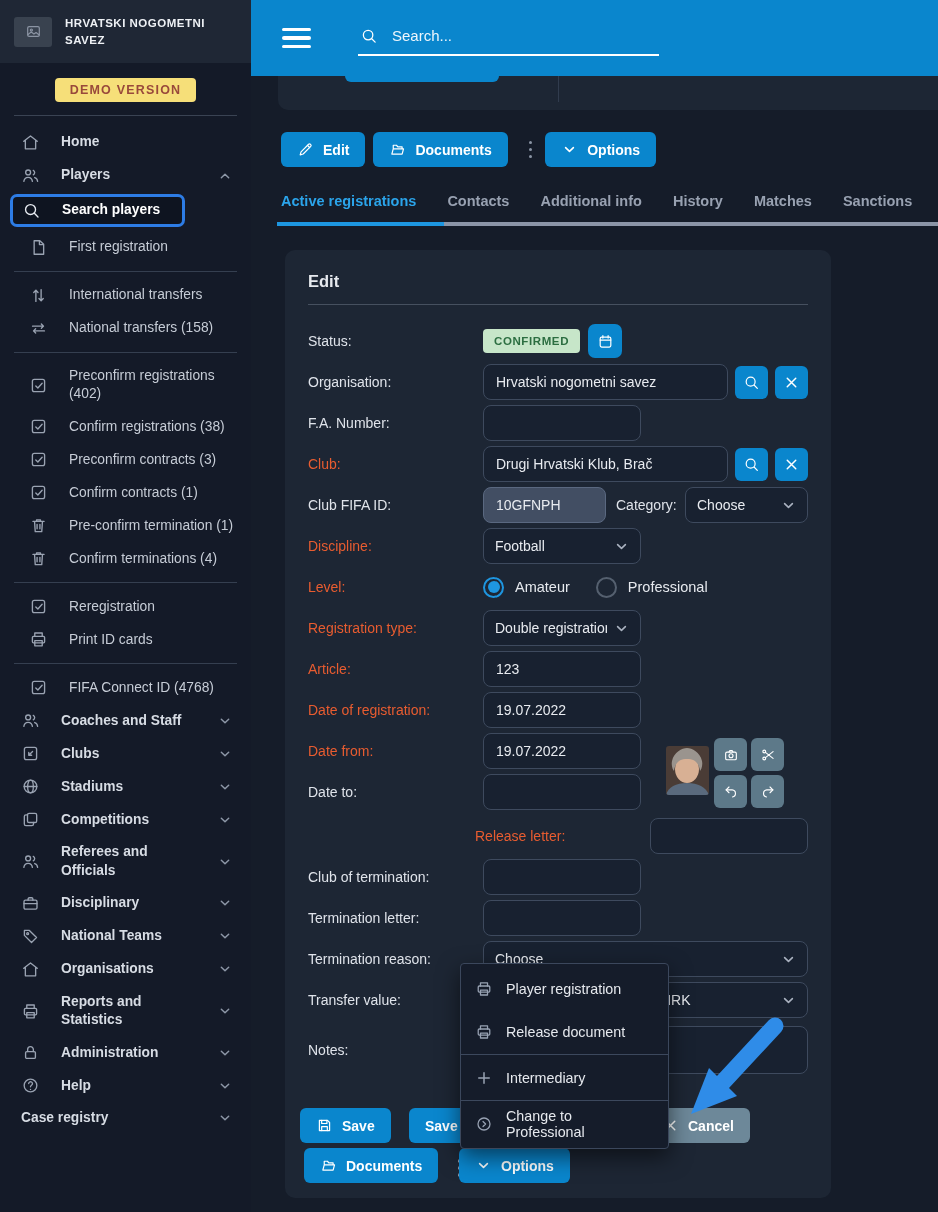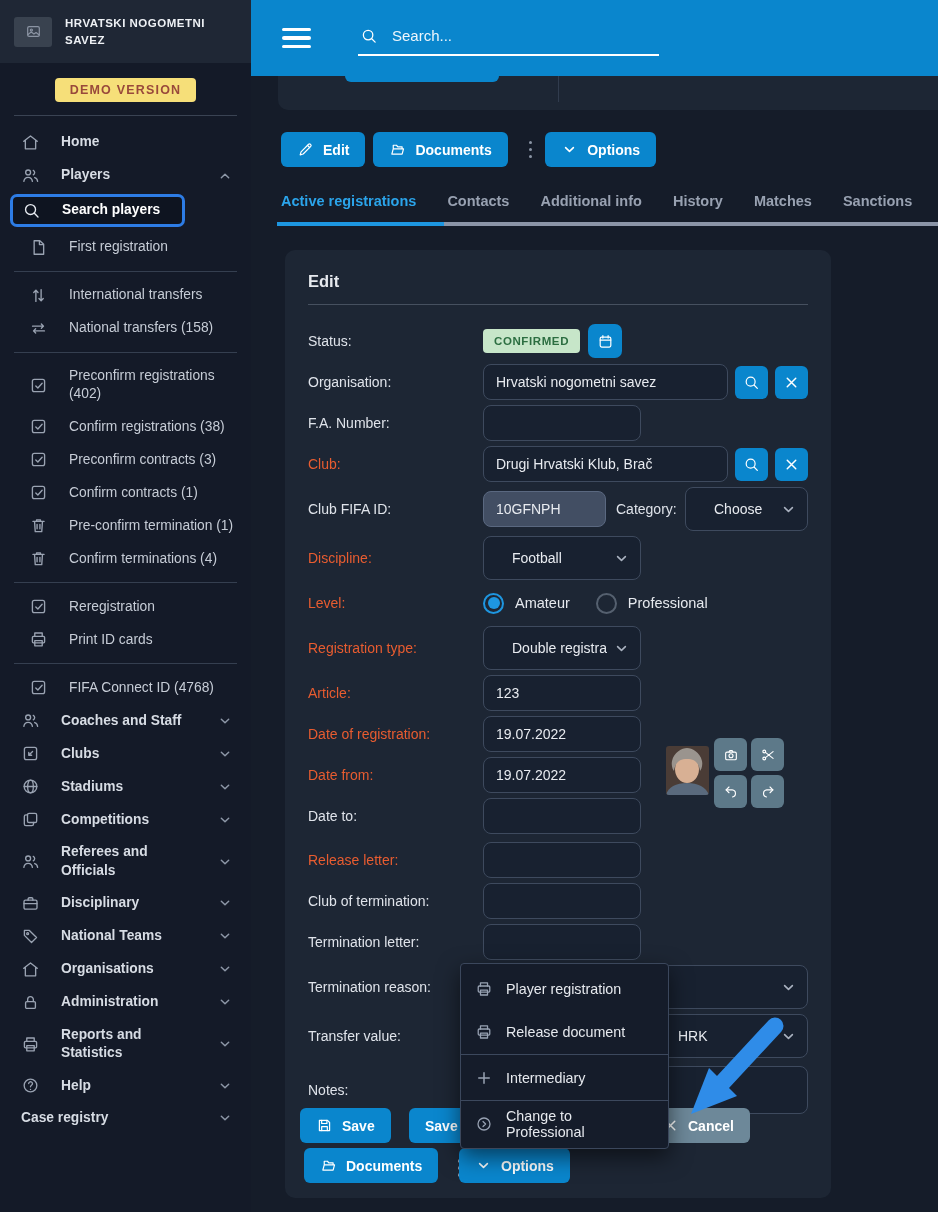--- a/index.html
+++ b/index.html
@@ -66,33 +66,33 @@
   
   .panel{position:absolute;left:34px;top:250px;width:546px;height:948px;background:var(--card);border-radius:10px;padding:18px 23px;z-index:1;}
   .panel-title{font-size:16.5px;font-weight:700;margin:4px 0 13px;}
   .panel-sep{border-top:1.5px solid #46505f;margin-bottom:18px;}
   .frow{display:flex;align-items:center;min-height:36px;margin-bottom:5px;}
   .flabel{width:175px;flex:none;font-size:14px;color:#dfe3ea;}
   .flabel.req{color:var(--orange);}
   .inp{height:36px;background:var(--input);border:1px solid var(--border);border-radius:8px;padding:0 12px;color:#e8ebf0;font-size:14px;outline:none;}
   .inp.ro{background:#424e63;border-color:#5a6880;}
   .w-s{width:158px;} .w-m{width:245px;} .w-l{width:325px;} .w-id{width:123px;} .w-cur{width:159px;}
-  .sel{height:44px;background:var(--input);border:1px solid var(--border);border-radius:8px;padding:0 10px 0 28px;display:inline-flex;align-items:center;justify-content:space-between;font-size:14px;color:#e8ebf0;cursor:pointer;}
+  .sel{height:36px;background:var(--input);border:1px solid var(--border);border-radius:8px;padding:0 10px 0 11px;display:inline-flex;align-items:center;justify-content:space-between;font-size:14px;color:#e8ebf0;cursor:pointer;}
   .sel .stext{overflow:hidden;white-space:nowrap;}
   .sel .ic{width:17px;height:17px;color:#aab2c0;flex:none;margin-left:6px;}
   .gap8{margin-left:8px;} .gap7{margin-left:7px;}
   .cat-label{font-size:14px;color:#dfe3ea;margin-left:10px;width:69px;flex:none;}
   .badge{background:#c7e6c9;color:#2c6e41;font-size:11.5px;font-weight:800;letter-spacing:.6px;padding:6px 11px;border-radius:4px;}
   .cal-btn{width:34px;height:34px;border-radius:7px;}
   .radio{width:21px;height:21px;border-radius:50%;border:2px solid #55606f;flex:none;position:relative;cursor:pointer;}
   .radio.on{border-color:#1e96e0;}
   .radio.on::after{content:'';position:absolute;inset:2.5px;border-radius:50%;background:#1e96e0;}
   .rlabel{font-size:14.5px;margin:0 26px 0 11px;}
   textarea.inp{height:48px;resize:none;padding-top:8px;}
-  .mt8{margin-top:8px;}
+  .mt8{margin-top:8px;justify-content:flex-end;}
 
   .photo-block{position:absolute;left:381px;top:488px;display:flex;gap:5px;}
   .photo{width:43px;height:49px;border-radius:3px;overflow:hidden;margin-top:8px;flex:none;}
   .photo-tools{display:grid;grid-template-columns:33px 33px;grid-auto-rows:33px;gap:4px;}
   .tool-btn{border:none;border-radius:6px;background:#5d7989;color:#fff;display:flex;align-items:center;justify-content:center;cursor:pointer;}
   .tool-btn .ic{width:16px;height:16px;}
 
   .actions-row1{position:absolute;left:0;top:858px;width:100%;height:36px;}
   .actions-row2{position:absolute;left:0;top:898px;width:100%;height:36px;}
   .ab{position:absolute;top:0;}
@@ -386,40 +386,40 @@
     <span class="si-label">Organisations</span>
     <span class="si-chevron">
           <svg viewBox="0 0 24 24" style="stroke-width:2.2">
             <path d="m6.5 9.3 5.5 5.4 5.5-5.4"></path>
           </svg>
         </span>
   </div>
       <div class="side-item bold">
     <span class="si-icon">
           <svg viewBox="0 0 24 24">
-            <rect x="5.8" y="10.8" width="12.4" height="8.7" rx="1.6"></rect>
-            <path d="M8.4 10.8V8.2a3.6 3.6 0 0 1 7.2 0v2.6"></path>
-          </svg>
-        </span>
-    <span class="si-label">Administration</span>
-    <span class="si-chevron">
-          <svg viewBox="0 0 24 24" style="stroke-width:2.2">
-            <path d="m6.5 9.3 5.5 5.4 5.5-5.4"></path>
-          </svg>
-        </span>
-  </div>
-      <div class="side-item bold">
-    <span class="si-icon">
-          <svg viewBox="0 0 24 24">
             <path d="M7.3 8V3.8h9.4V8"></path>
             <rect x="4.3" y="8" width="15.4" height="8.2" rx="1.4"></rect>
             <rect x="7.3" y="13.4" width="9.4" height="6.6"></rect>
           </svg>
         </span>
     <span class="si-label">Reports and Statistics</span>
+    <span class="si-chevron">
+          <svg viewBox="0 0 24 24" style="stroke-width:2.2">
+            <path d="m6.5 9.3 5.5 5.4 5.5-5.4"></path>
+          </svg>
+        </span>
+  </div>
+      <div class="side-item bold">
+    <span class="si-icon">
+          <svg viewBox="0 0 24 24">
+            <rect x="5.8" y="10.8" width="12.4" height="8.7" rx="1.6"></rect>
+            <path d="M8.4 10.8V8.2a3.6 3.6 0 0 1 7.2 0v2.6"></path>
+          </svg>
+        </span>
+    <span class="si-label">Administration</span>
     <span class="si-chevron">
           <svg viewBox="0 0 24 24" style="stroke-width:2.2">
             <path d="m6.5 9.3 5.5 5.4 5.5-5.4"></path>
           </svg>
         </span>
   </div>
       <div class="side-item bold">
     <span class="si-icon">
           <svg viewBox="0 0 24 24">
             <circle cx="12" cy="12" r="8"></circle>

